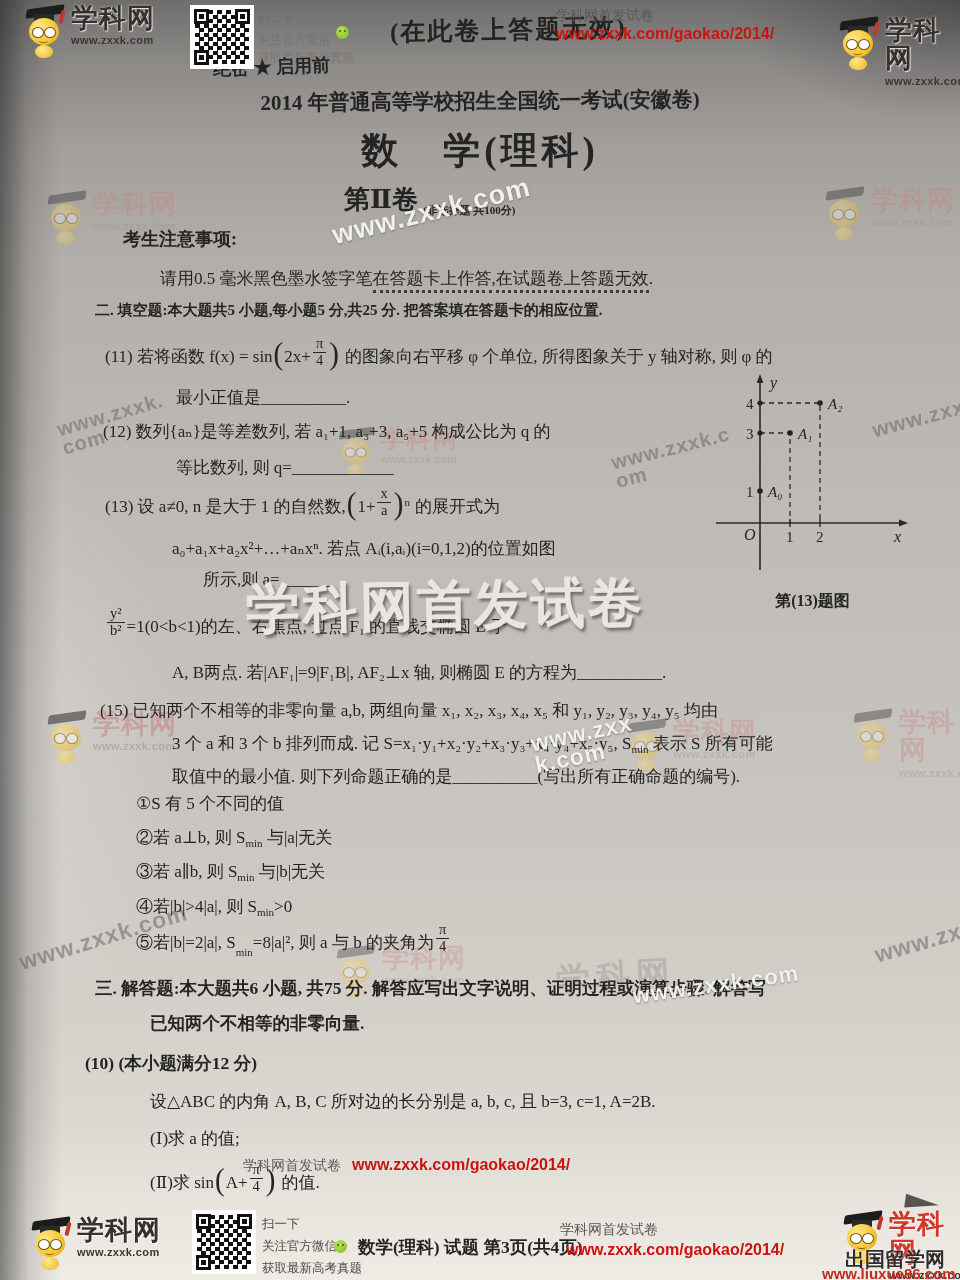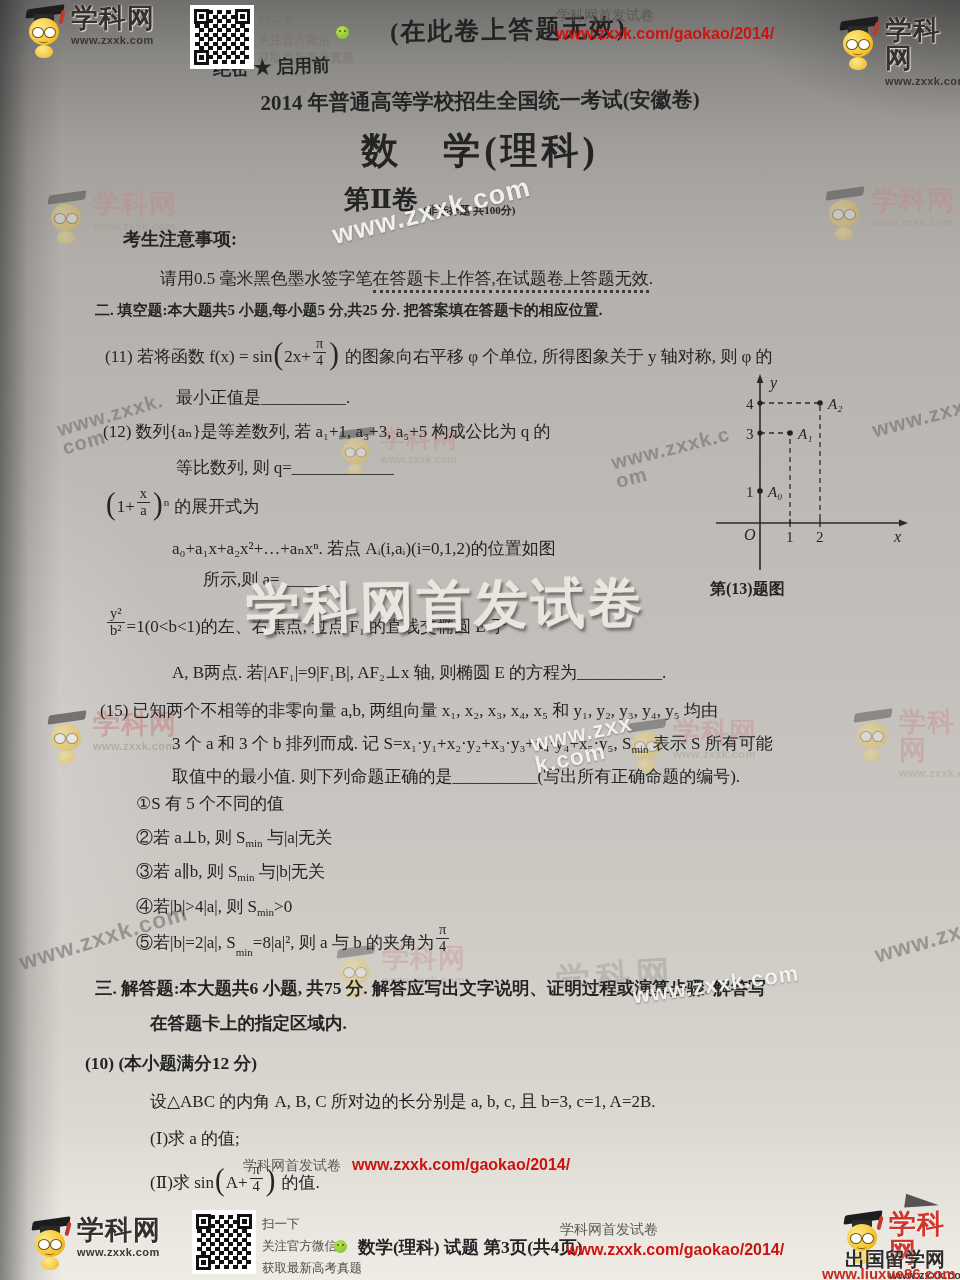--- a/index.html
+++ b/index.html
@@ -205,20 +205,21 @@
       <div class="eye r"></div>
       <div class="body"></div>
   </div>
   <div class="logo-col">
     <div class="logo-name">学科网</div>
     <div class="logo-site">www.zxxk.com</div>
   </div>
 </div>
 
 <div class="t flexline z2" style="left:105px;top:486px;">
+  <span>(13) 设 a≠0, n 是大于 1 的自然数,</span>
   <span class="bigp ml">(</span>
   <span>1+</span>
   <span class="frac">
     <span class="num">x</span>
     <span class="den">a</span>
   </span>
   <span class="bigp">)</span>
   <sup class="exp">n</sup>
   <span class="ml">的展开式为</span>
 </div>
@@ -247,21 +248,21 @@
     <text x="34" y="170" font-size="16" font-style="italic">O</text>
     <text x="36" y="39" font-size="15">4</text>
     <text x="36" y="69" font-size="15">3</text>
     <text x="36" y="127" font-size="15">1</text>
     <text x="76" y="172" font-size="15">1</text>
     <text x="106" y="172" font-size="15">2</text>
     <text x="58" y="127" font-size="15" font-style="italic">A₀</text>
     <text x="88" y="69" font-size="15" font-style="italic">A₁</text>
     <text x="118" y="39" font-size="15" font-style="italic">A₂</text>
   </svg>
-  <div style="font-size:16px;font-weight:600;color:#242424;margin-top:0px;">第(13)题图</div>
+  <div style="text-align:center;font-size:16px;font-weight:600;color:#242424;margin-top:12px;">第(13)题图</div>
 </div>
 
 <div class="wm-outline" style="left:246px;top:570px;transform:rotate(-1deg);">学科网首发试卷</div>
 
 <div class="t flexline z2" style="left:105px;top:606px;">
   <span class="frac">
     <span class="num">y²</span>
     <span class="den">b²</span>
   </span>
   <span>=1(0&lt;b&lt;1)的左、右焦点, 过点 F₁ 的直线交椭圆 E 于</span>
@@ -350,21 +351,21 @@
   </div>
   <div class="logo-col">
     <div class="logo-name">学科网</div>
     <div class="logo-site">www.zxxk.com</div>
   </div>
 </div>
 <div class="wm-url" style="left:556px;top:954px;font-size:34px;color:rgba(150,147,142,.4);transform:rotate(-4deg);letter-spacing:6px;">学科网</div>
 
 <div class="t bold z2" style="left:95px;top:977px;font-size:17.5px;">三. 解答题:本大题共6 小题, 共75 分. 解答应写出文字说明、证明过程或演算步骤. 解答写</div>
 <div class="wm-url wm-white" style="left:632px;top:972px;font-size:22px;transform:rotate(-8deg);">www.zxxk.com</div>
-<div class="t bold z2" style="left:150px;top:1012px;font-size:17.5px;">在答题卡上的指定区域内.</div>
+<div class="t bold z2" style="left:150px;top:1012px;font-size:17.5px;">已知两个不相等的非零向量.</div>
 
 <div class="t z2" style="left:85px;top:1052px;font-size:17.5px;font-weight:600;">(10) (本小题满分12 分)</div>
 <div class="t z2" style="left:150px;top:1091px;">设△ABC 的内角 A, B, C 所对边的长分别是 a, b, c, 且 b=3, c=1, A=2B.</div>
 <div class="t z2" style="left:150px;top:1128px;">(Ⅰ)求 a 的值;</div>
 
 <div class="release-gray" style="left:243px;top:1157px;">学科网首发试卷</div>
 <div class="release-red" style="left:352px;top:1156px;">www.zxxk.com/gaokao/2014/</div>
 
 <div class="t flexline z2" style="left:150px;top:1162px;">
   <span>(Ⅱ)求 sin</span>

